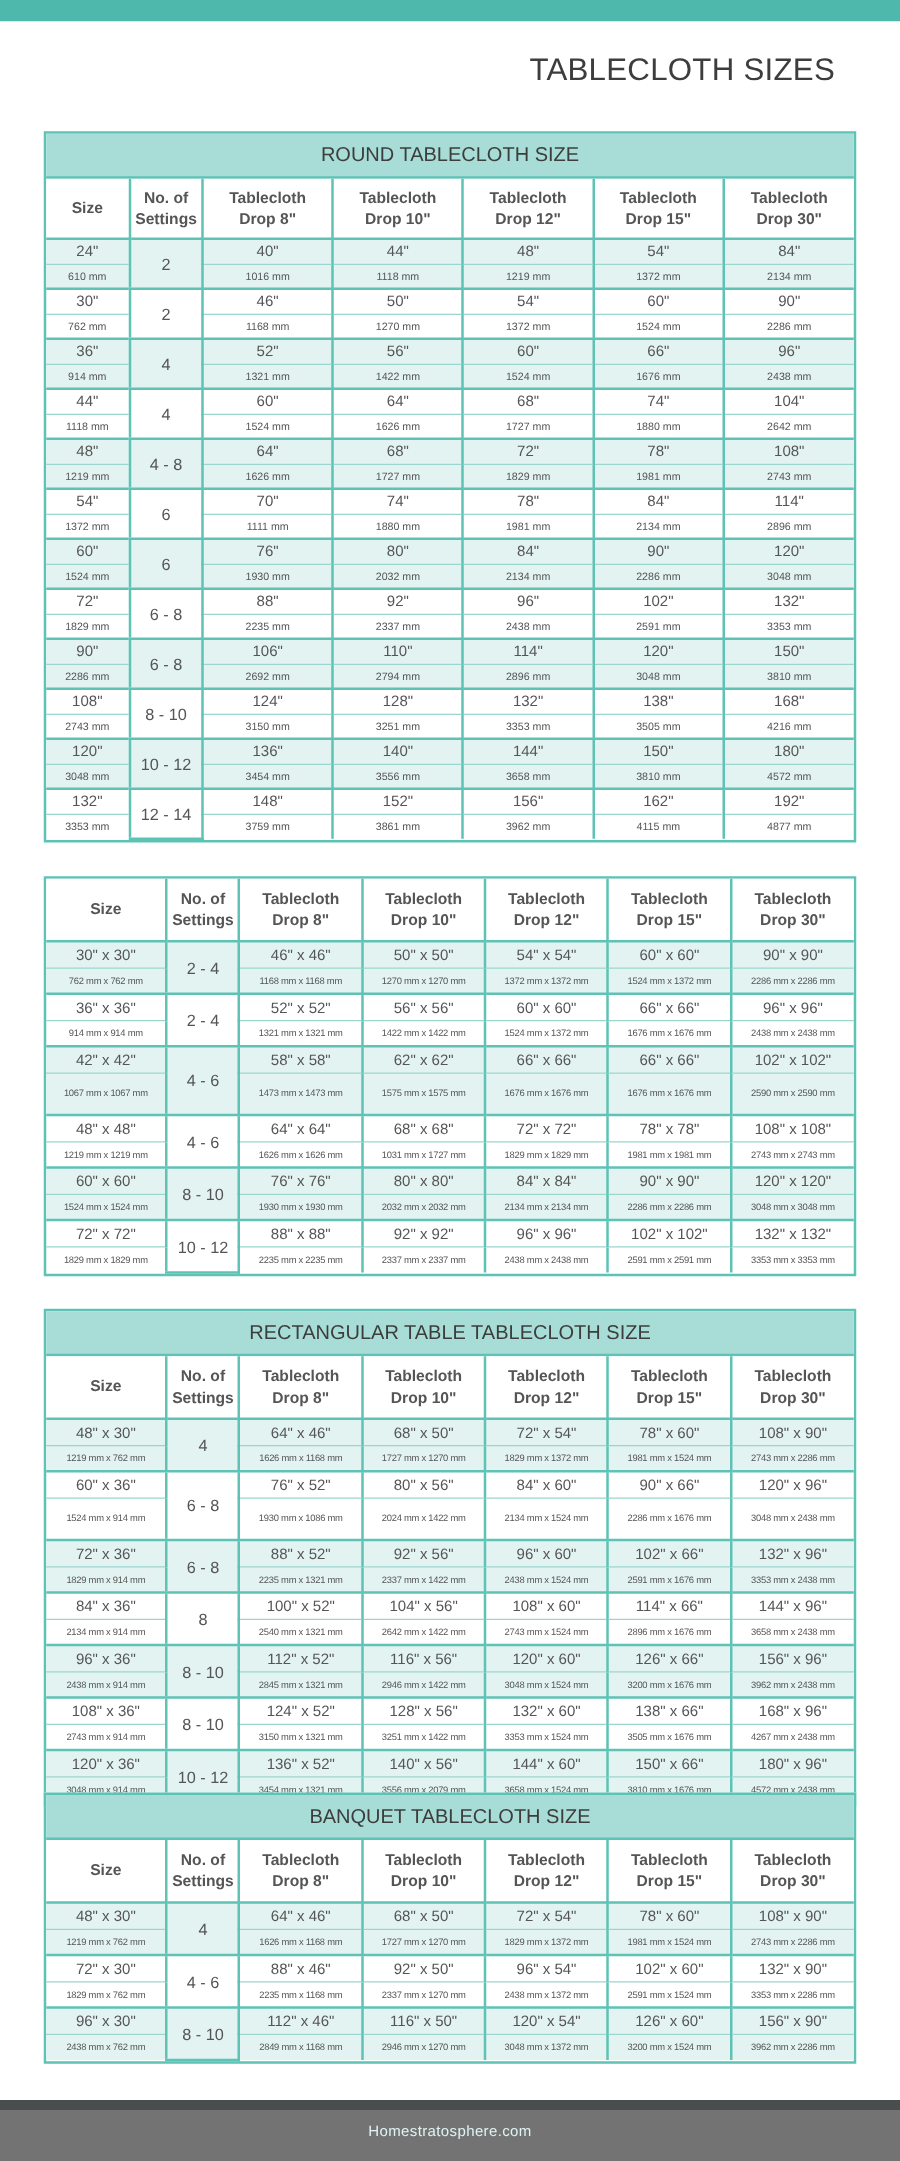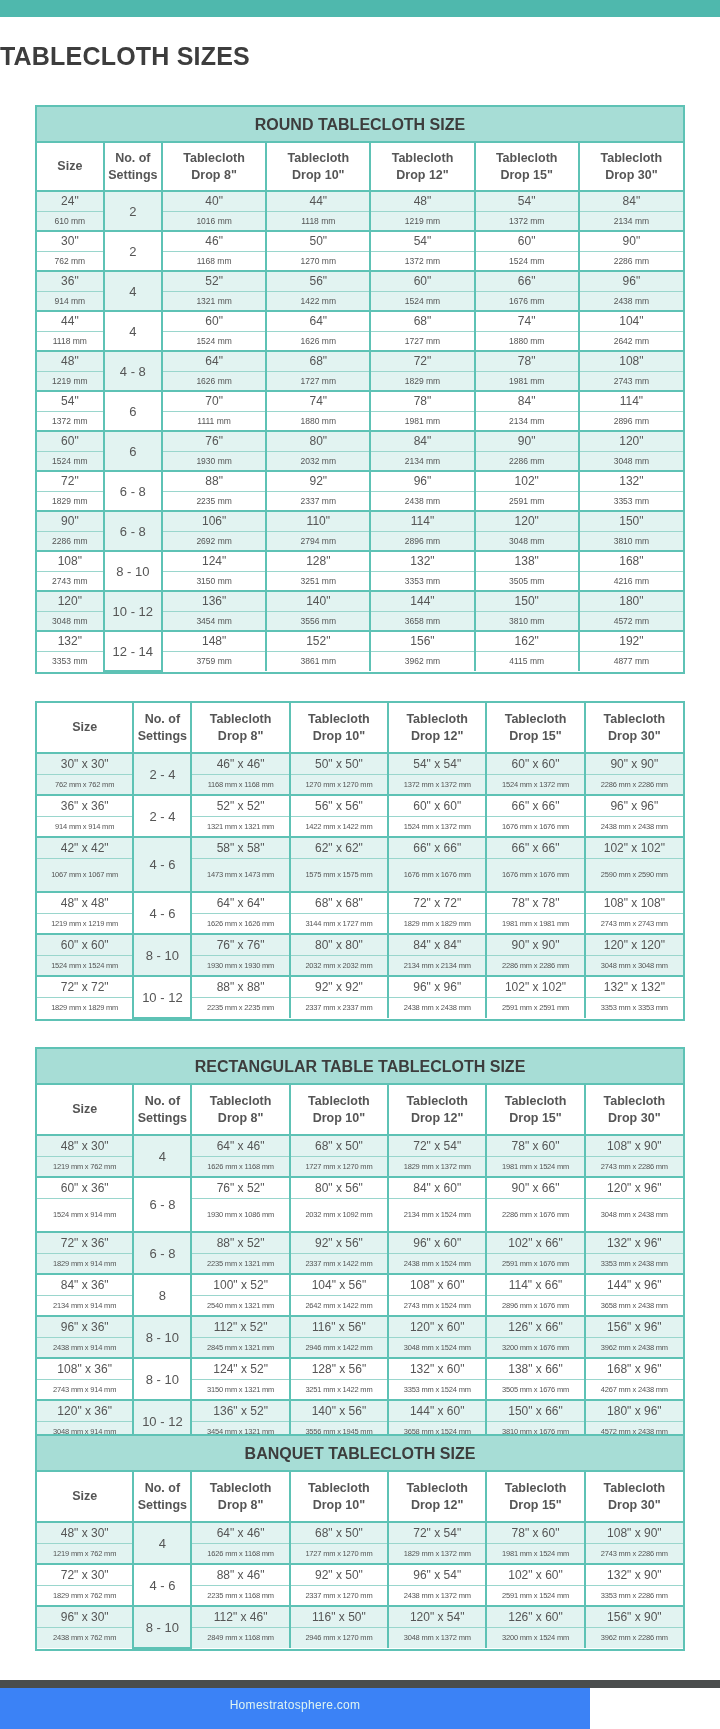--- a/index.html
+++ b/index.html
@@ -1,32 +1,32 @@
 <!DOCTYPE html>
 <html><head>
 <meta charset="utf-8">
 <style>
   * { box-sizing: border-box; margin: 0; padding: 0; }
   body { width: 720px; height: 1729px; background: #ffffff; font-family: "Liberation Sans", sans-serif; color: #4a4a4a; position: relative; overflow: hidden; }
   .top-bar { position: absolute; left: 0; top: 0; width: 720px; height: 17px; background: #4fb8ad; }
-  .page-title { position: absolute; left: 0; top: 42px; width: 668px; text-align: left; font-size: 25px; font-weight: bold; color: #3d3d3d; letter-spacing: 0.2px; }
+  .page-title { position: absolute; left: 0; top: 42px; width: 668px; text-align: right; font-size: 25px; font-weight: normal; color: #3d3d3d; letter-spacing: 0.2px; }
   .section { position: absolute; left: 35px; width: 650px; border: 2px solid #5ec2b5; background: #fff; }
-  .section-title { height: 36px; background: #a7ddd6; border-bottom: 2px solid #5ec2b5; text-align: center; font-size: 16px; font-weight: bold; color: #3d3d3d; line-height: 36px; }
+  .section-title { height: 36px; background: #a7ddd6; border-bottom: 2px solid #5ec2b5; text-align: center; font-size: 16px; font-weight: normal; color: #3d3d3d; line-height: 36px; }
   table { width: 100%; border-collapse: collapse; table-layout: fixed; }
   th { font-size: 12.5px; font-weight: bold; color: #555; text-align: center; border-right: 2px solid #5ec2b5; border-bottom: 2px solid #5ec2b5; line-height: 1.35; background: #fff; }
   th:last-child, td:last-child { border-right: none; }
   td { text-align: center; border-right: 2px solid #5ec2b5; color: #555; }
   td.in { font-size: 12px; border-bottom: 1px solid #9ad6cd; }
   td.mm { font-size: 8.5px; border-bottom: 2px solid #5ec2b5; }
   td.set { font-size: 13px; border-bottom: 2px solid #5ec2b5; }
   tr.shade td { background: #e2f3f1; }
   tr:last-child td { border-bottom: none; }
   .sq td.mm { font-size: 7.5px; letter-spacing: -0.2px; white-space: nowrap; }
   .bottom-dark { position: absolute; left: 0; top: 1680px; width: 720px; height: 8px; background: #4a4d4d; }
-  .bottom-bar { position: absolute; left: 0; top: 1688px; width: 590px; height: 41px; background: #3b82f6; text-align: center; line-height: 34px; font-size: 12px; color: #dff4f1; letter-spacing: 0.3px; }
+  .bottom-bar { position: absolute; left: 0; top: 1688px; width: 720px; height: 41px; background: #737373; text-align: center; line-height: 34px; font-size: 12px; color: #dff4f1; letter-spacing: 0.3px; }
 </style>
 </head>
 <body>
 
 <div class="top-bar"></div>
 <h1 class="page-title">TABLECLOTH SIZES</h1>
 
 <div class="section" id="sec-round" style="top:105px;">
     <div class="section-title">ROUND TABLECLOTH SIZE</div>
     <table>
@@ -333,21 +333,21 @@
           <td class="set" rowspan="2">4 - 6</td>
           <td class="in">64" x 64"</td>
           <td class="in">68" x 68"</td>
           <td class="in">72" x 72"</td>
           <td class="in">78" x 78"</td>
           <td class="in">108" x 108"</td>
         </tr>
         <tr class="" style="height:21px">
           <td class="mm">1219 mm x 1219 mm</td>
           <td class="mm">1626 mm x 1626 mm</td>
-          <td class="mm">3144 mm x 1727 mm</td>
+          <td class="mm">1031 mm x 1727 mm</td>
           <td class="mm">1829 mm x 1829 mm</td>
           <td class="mm">1981 mm x 1981 mm</td>
           <td class="mm">2743 mm x 2743 mm</td>
         </tr>
         <tr class="shade" style="height:21px">
           <td class="in">60" x 60"</td>
           <td class="set" rowspan="2">8 - 10</td>
           <td class="in">76" x 76"</td>
           <td class="in">80" x 80"</td>
           <td class="in">84" x 84"</td>
@@ -426,21 +426,21 @@
           <td class="set" rowspan="2">6 - 8</td>
           <td class="in">76" x 52"</td>
           <td class="in">80" x 56"</td>
           <td class="in">84" x 60"</td>
           <td class="in">90" x 66"</td>
           <td class="in">120" x 96"</td>
         </tr>
         <tr class="" style="height:34px">
           <td class="mm">1524 mm x 914 mm</td>
           <td class="mm">1930 mm x 1086 mm</td>
-          <td class="mm">2032 mm x 1092 mm</td>
+          <td class="mm">2024 mm x 1422 mm</td>
           <td class="mm">2134 mm x 1524 mm</td>
           <td class="mm">2286 mm x 1676 mm</td>
           <td class="mm">3048 mm x 2438 mm</td>
         </tr>
         <tr class="shade" style="height:21px">
           <td class="in">72" x 36"</td>
           <td class="set" rowspan="2">6 - 8</td>
           <td class="in">88" x 52"</td>
           <td class="in">92" x 56"</td>
           <td class="in">96" x 60"</td>
@@ -511,21 +511,21 @@
           <td class="set" rowspan="2">10 - 12</td>
           <td class="in">136" x 52"</td>
           <td class="in">140" x 56"</td>
           <td class="in">144" x 60"</td>
           <td class="in">150" x 66"</td>
           <td class="in">180" x 96"</td>
         </tr>
         <tr class="shade" style="height:21px">
           <td class="mm">3048 mm x 914 mm</td>
           <td class="mm">3454 mm x 1321 mm</td>
-          <td class="mm">3556 mm x 1945 mm</td>
+          <td class="mm">3556 mm x 2079 mm</td>
           <td class="mm">3658 mm x 1524 mm</td>
           <td class="mm">3810 mm x 1676 mm</td>
           <td class="mm">4572 mm x 2438 mm</td>
         </tr>
       </tbody>
     </table>
   </div>
 <div class="section sq" id="sec-banquet" style="top:1434px;">
     <div class="section-title">BANQUET TABLECLOTH SIZE</div>
     <table>

